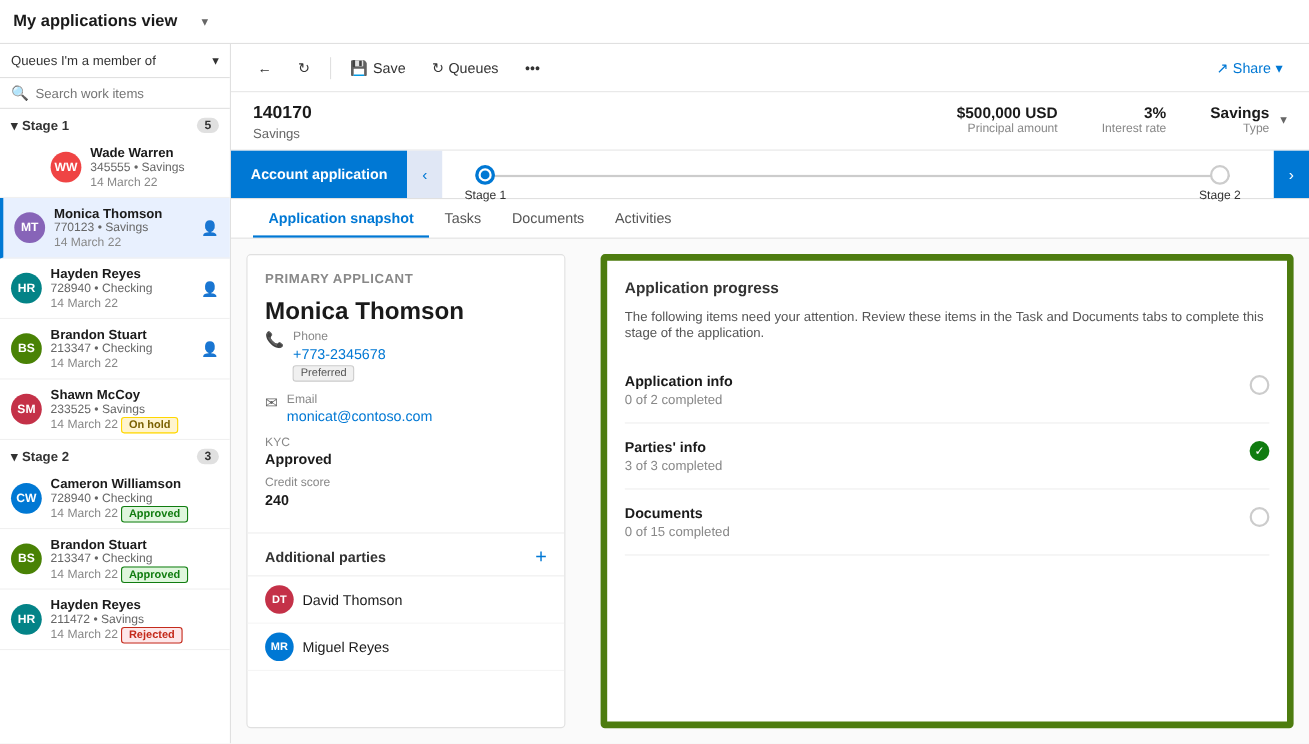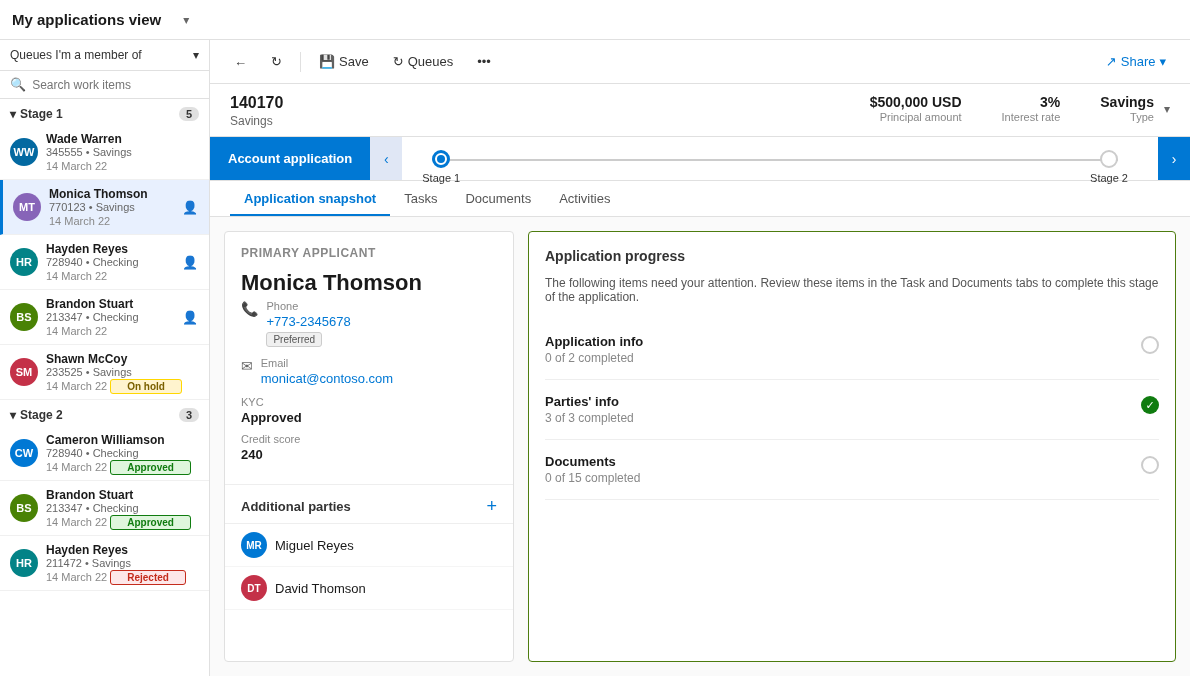--- a/index.html
+++ b/index.html
@@ -101,21 +101,21 @@
       font-weight: 700;
       color: #fff;
       flex-shrink: 0;
     }
     .item-info { flex: 1; min-width: 0; }
     .item-name { font-size: 12px; font-weight: 600; color: #1a1a1a; }
     .item-sub { font-size: 11px; color: #666; white-space: nowrap; overflow: hidden; text-overflow: ellipsis; }
     .item-date { font-size: 11px; color: #888; margin-top: 2px; }
     .badge {
       font-size: 10px;
-      padding: 1px 16px;
+      padding: 1px 6px;
       border-radius: 3px;
       font-weight: 600;
     }
     .badge-onhold { background: #fff4ce; color: #7a6000; border: 1px solid #ffd700; }
     .badge-approved { background: #dff6dd; color: #107c10; border: 1px solid #107c10; }
     .badge-rejected { background: #fde7e9; color: #c42b1c; border: 1px solid #c42b1c; }
     .assign-icon { color: #aaa; font-size: 13px; }
 
     
     .content {
@@ -399,25 +399,26 @@
       font-size: 10px;
       font-weight: 700;
       color: #fff;
       flex-shrink: 0;
     }
     .party-name { font-size: 13px; color: #1a1a1a; }
 
     
     .panel-right {
       background: #fff;
-      border: 1px solid #4d7c0f;
+      border: 6px solid #4d7c0f;
       border-radius: 4px;
       flex: 1;
       overflow-y: auto;
       padding: 16px;
+      margin-left: 18px;
     }
     .progress-title {
       font-size: 14px;
       font-weight: 600;
       margin-bottom: 12px;
     }
     .progress-bar-container {
       display: flex;
       align-items: center;
       gap: 10px;
@@ -488,21 +489,21 @@
       <input type="text" placeholder="Search work items" style="">
     </div>
 
     <div class="stage-header">
       <span>▾</span>
       <span style="flex:1;margin-left:4px;">Stage 1</span>
       <span class="stage-count">5</span>
     </div>
 
     <div class="list-item">
-      <div class="avatar" style="background:#0369a1;">WW</div>
+      <div class="avatar" style="background:#ef4444;margin-left:36px;">WW</div>
       <div class="item-info">
         <div class="item-name">Wade Warren</div>
         <div class="item-sub">345555 • Savings</div>
         <div class="item-date">14 March 22</div>
       </div>
     </div>
 
     <div class="list-item active">
       <div class="avatar" style="background:#8764b8;">MT</div>
       <div class="item-info">
@@ -690,26 +691,26 @@
             <div class="kyc-label">Credit score</div>
             <div class="kyc-value">240</div>
           </div>
         </div>
 
         <div class="additional-parties-header">
           <span style="font-size:13px;font-weight:600;">Additional parties</span>
           <button class="add-party-btn">+</button>
         </div>
         <div class="party-row">
+          <div class="party-avatar" style="background:#c43148;">DT</div>
+          <span class="party-name">David Thomson</span>
+        </div>
+        <div class="party-row">
           <div class="party-avatar" style="background:#0078d4;">MR</div>
           <span class="party-name">Miguel Reyes</span>
-        </div>
-        <div class="party-row">
-          <div class="party-avatar" style="background:#c43148;">DT</div>
-          <span class="party-name">David Thomson</span>
         </div>
       </div>
 
       <div class="panel-right">
         <div class="progress-title">Application progress</div>
 
 
         <div class="progress-note">The following items need your attention. Review these items in the Task and Documents tabs to complete this stage of the application.</div>
 
         <div class="progress-items">

